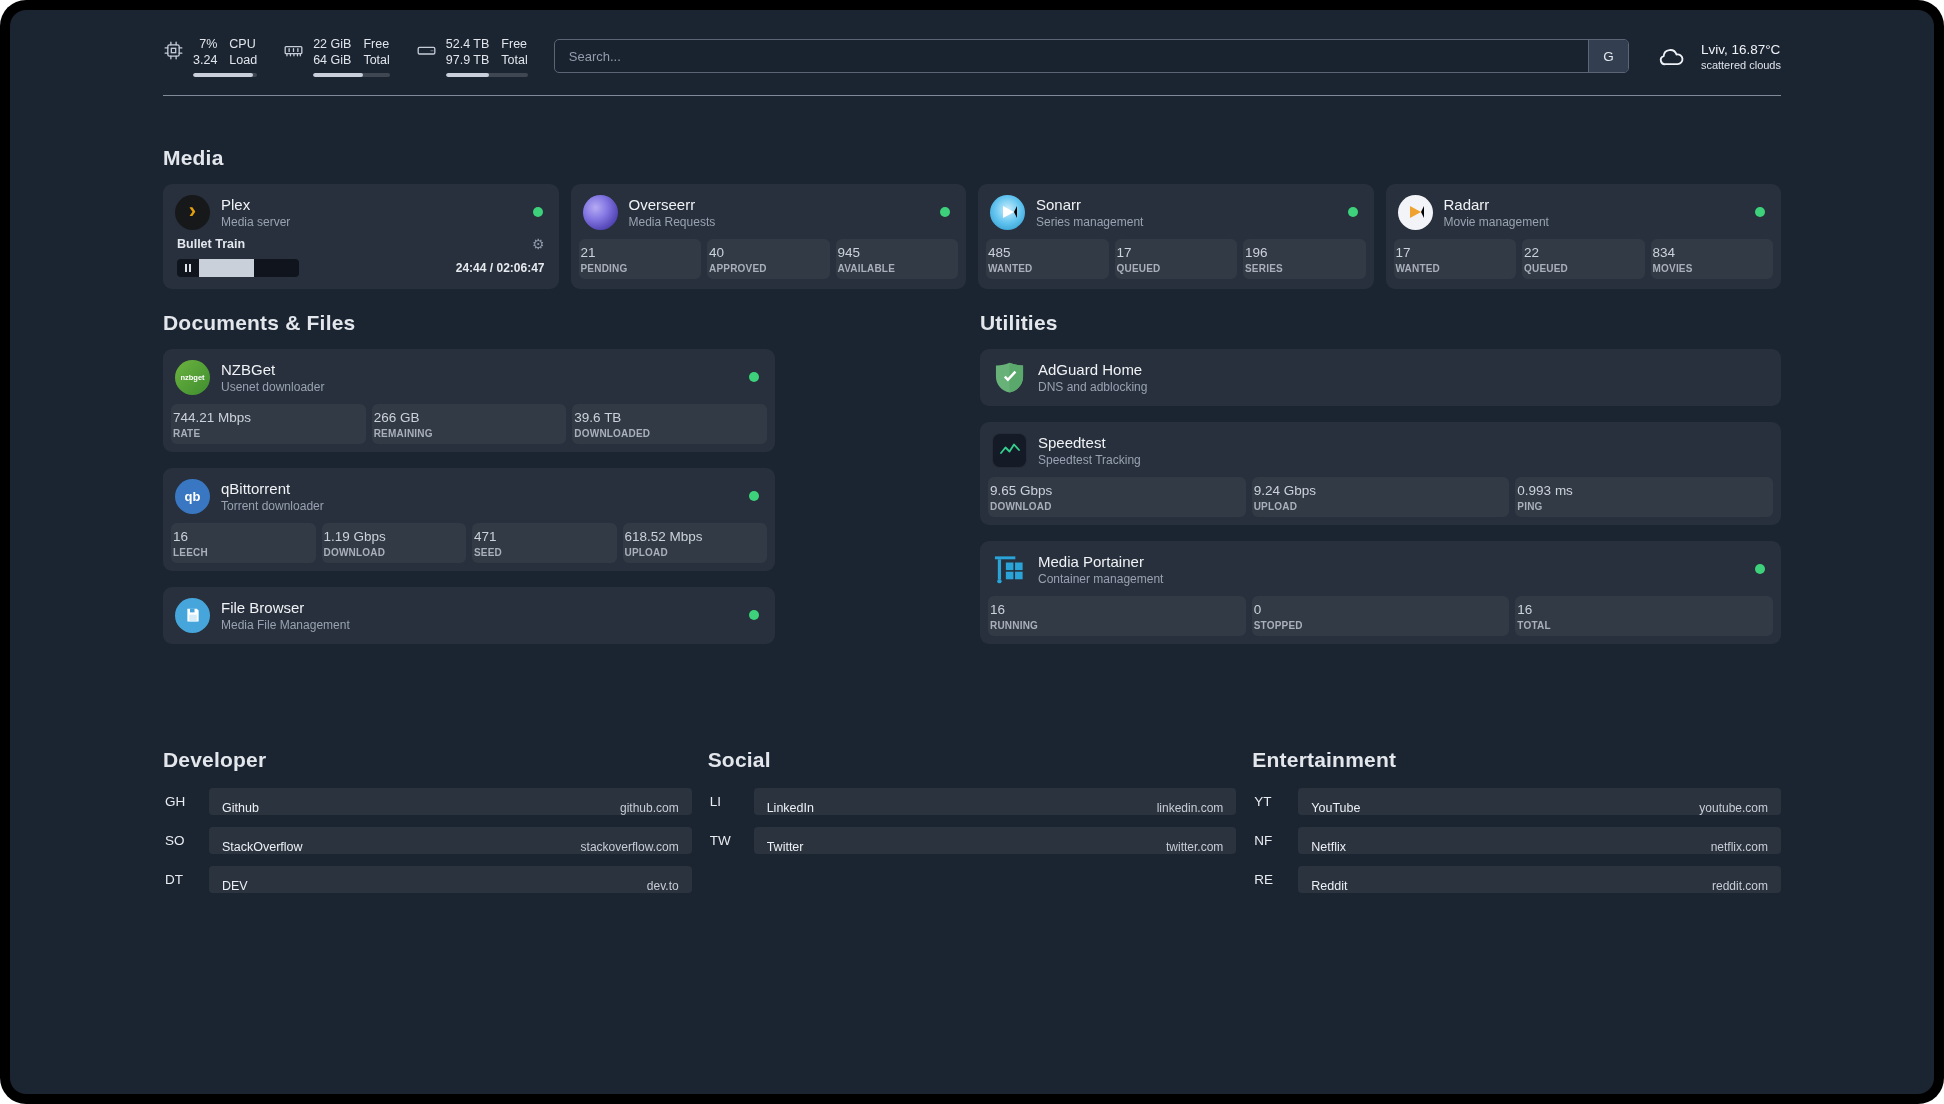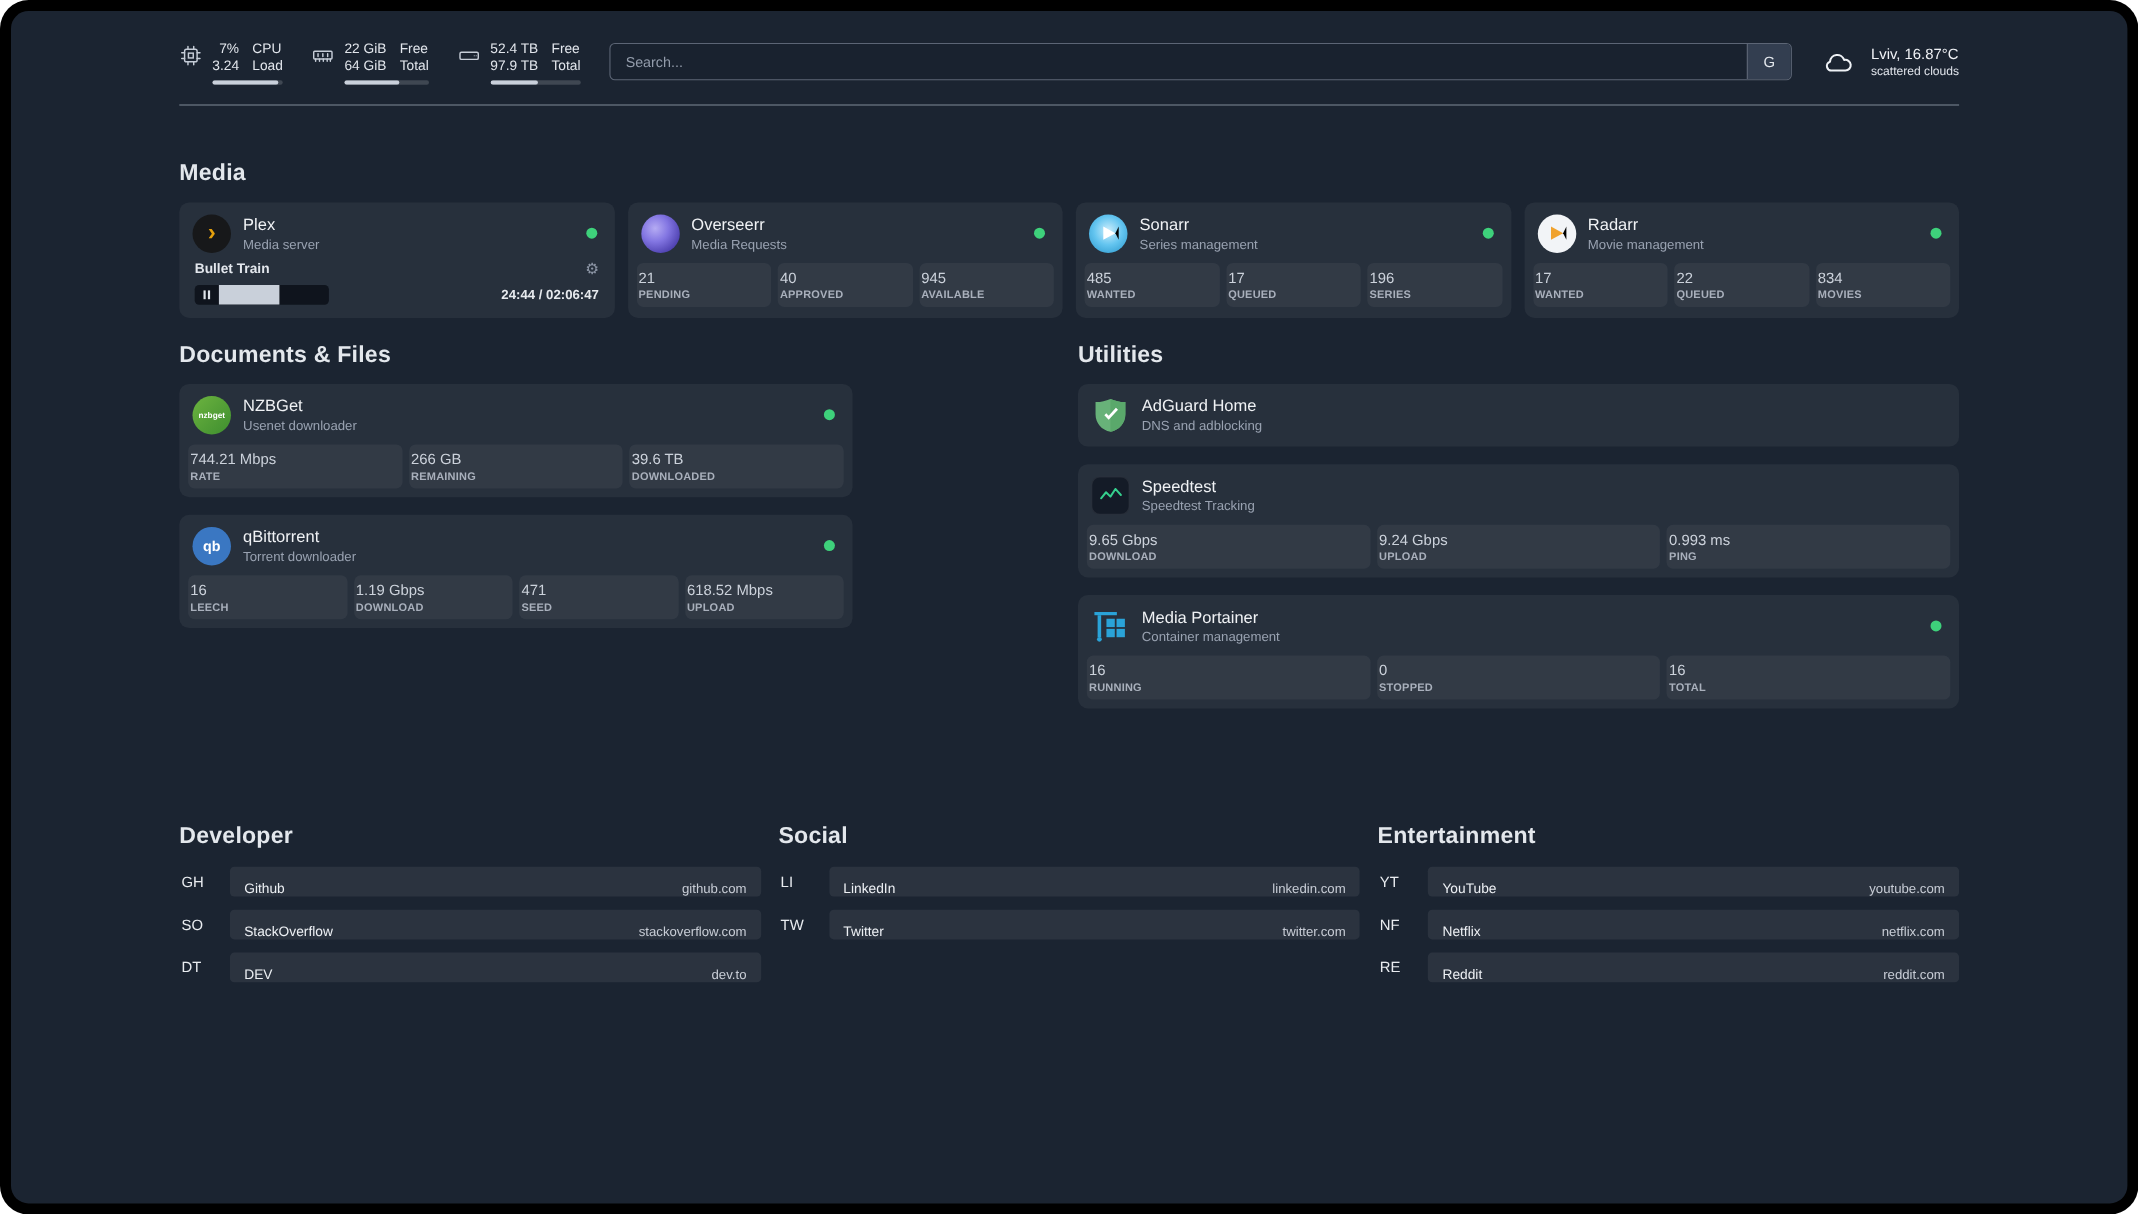--- a/index.html
+++ b/index.html
@@ -335,20 +335,36 @@
             <div class="stat-value">471</div>
             <div class="stat-label">SEED</div>
           </div>
           <div class="stat">
             <div class="stat-value">618.52 Mbps</div>
             <div class="stat-label">UPLOAD</div>
           </div>
         </div>
       </div>
 
+      <div class="card">
+        <div class="card-header">
+          <span class="app-icon icon-filebrowser">
+            <svg viewBox="0 0 24 24">
+                    <path fill="#ffffff" d="M4.5 3.5h12.6l2.4 2.4v14.6H4.5z"></path>
+                    <rect x="8" y="3.5" width="6" height="5" fill="#46a6dc"></rect>
+                    <rect x="7" y="11.5" width="10" height="9" fill="#d6ecf8"></rect>
+                  </svg>
+          </span>
+          <div class="app-meta">
+            <div class="app-name">File Browser</div>
+            <div class="app-desc">Media File Management</div>
+          </div>
+          <span class="status-dot"></span>
+        </div>
+      </div>
     </div>
 
     <div class="col-right">
       <div class="section-title">Utilities</div>
 
       <div class="card">
         <div class="card-header">
           <span class="app-icon no-bg">
             <svg viewBox="0 0 24 24">
                     <path fill="#68b279" d="M12 1.8c3.2 1.4 6.3 2 9.3 1.9v7.6c0 5.7-3.9 9.8-9.3 11-5.4-1.2-9.3-5.3-9.3-11V3.7c3 .1 6.1-.5 9.3-1.9z"></path>

